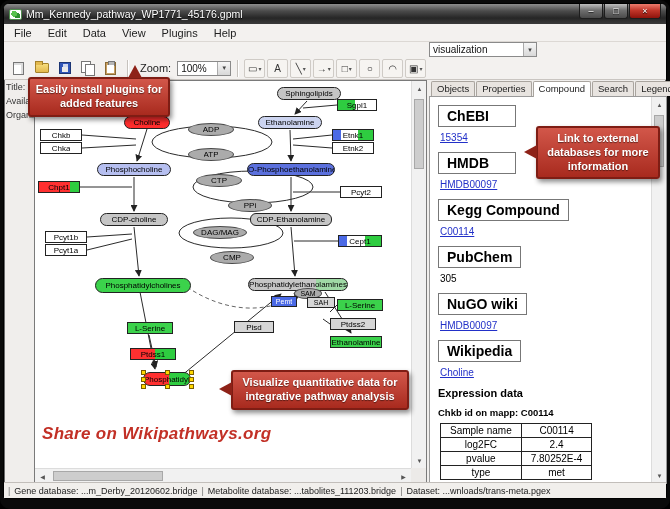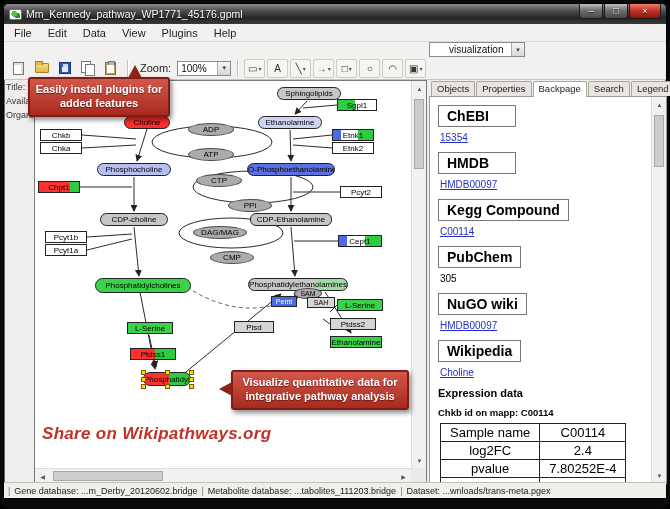--- a/index.html
+++ b/index.html
@@ -34,21 +34,21 @@
   .menu-item { font-size:11px; color:#222; padding:1px 8px; }
 
   .toolbar-upper { position:relative; height:15px; background:#f3f1ef; }
   .toolbar { height:23px; background:#f3f1ef; border-bottom:1px solid #c9c5c1;
              display:flex; align-items:center; padding-left:4px; gap:2px; }
   .combo { display:flex; align-items:center; background:#fff; border:1px solid #8a8a8a; height:15px; }
   .combo .val { flex:1; padding:0 3px; font-size:10px; color:#111; overflow:hidden; white-space:nowrap; }
   .combo .caret { width:13px; height:100%; background:linear-gradient(#f6f6f6,#d8d8d8);
                   border-left:1px solid #aaa; display:flex; align-items:center; justify-content:center;
                   font-size:7px; color:#444; }
-  .viz { position:absolute; left:425px; top:0; width:96px;padding-left:16px; }
+  .viz { position:absolute; left:425px; top:0; width:108px; }
   .zoom { width:54px; }
   .zoomlbl { font-size:11px; color:#222; margin:0 4px 0 6px; }
   .sep { width:1px; height:17px; background:#c6c2bd; box-shadow:1px 0 0 #fff; margin:0 4px; }
   .iconbtn { width:21px; height:19px; display:flex; align-items:center; justify-content:center;
              background:transparent; border:none; }
   .toolbtn { height:19px; min-width:21px; display:inline-flex; align-items:center; justify-content:center;
              background:#f6f4f1; border:1px solid #cfcbc6; border-radius:2px; font-size:10px;
              color:#333; gap:1px; padding:0 2px; }
   .toolbtn .tcaret { font-size:6px; color:#555; }
 
@@ -116,21 +116,21 @@
   .pscroll { position:absolute; right:0; top:0; bottom:0; width:15px; background:#f1f1f1; border-left:1px solid #dcdcdc; }
 
   .bp-section { margin-bottom:9px; }
   .bp-head { display:inline-block; border:1px solid #777; background:#fff; padding:2px 8px;
              font-size:14px; font-weight:bold; color:#000; min-width:78px; }
   .bp-val { margin:5px 0 0 2px; font-size:10px; color:#000; }
   .bp-val.link { color:#2230c8; text-decoration:underline; cursor:pointer; }
   .expr-title { font-size:11px; font-weight:bold; margin:4px 0 2px; }
   .geneid { font-size:9.5px; font-weight:bold; margin:8px 0 5px; }
   table.expr { border-collapse:collapse; margin-left:2px; }
-  table.expr td { border:1px solid #222; padding:1px 9px; font-size:13px; text-align:center; white-space:nowrap;margin-left:48px; }
+  table.expr td { border:1px solid #222; padding:1px 9px; font-size:10px; text-align:center; white-space:nowrap;margin-left:48px; }
 
   .statusbar { position:absolute; left:0; right:0; bottom:0; height:16px; background:#f1efec;
                border-top:1px solid #c2beba; display:flex; align-items:center; padding:0 4px;
                font-size:9px; color:#222; gap:4px; overflow:hidden; white-space:nowrap; }
   .statusbar .pipe { color:#777; }
 
   
   .callout { position:absolute; z-index:50; background:linear-gradient(#d2574a,#a82a1e);
              border:2px solid #7e1d14; border-radius:3px; color:#fff; font-weight:bold;
              font-size:11px; text-align:center; padding:4px 5px; line-height:1.25;
@@ -401,21 +401,21 @@
           <span class="hthumb"></span>
           <span class="sarrow" style="right:0;">▶</span>
         </div>
         <div class="scorner"></div>
       </div>
 
       <div class="side-panel">
         <div class="tabs" id="tabs">
             <div class="tab">Objects</div>
             <div class="tab">Properties</div>
-            <div class="tab active">Backpage</div>
+            <div class="tab active">Compound</div>
             <div class="tab">Search</div>
             <div class="tab">Legend</div>
           </div>
         <div class="panel-body">
           <div class="panel-content" id="panel-content">
             <div id="bp-sections">
                 <div class="bp-section"><div class="bp-head">ChEBI</div><div class="bp-val link">15354</div></div>
                 <div class="bp-section"><div class="bp-head">HMDB</div><div class="bp-val link">HMDB00097</div></div>
                 <div class="bp-section"><div class="bp-head">Kegg Compound</div><div class="bp-val link">C00114</div></div>
                 <div class="bp-section"><div class="bp-head">PubChem</div><div class="bp-val">305</div></div>
@@ -461,18 +461,22 @@
         <span>Metabolite database: ...tabolites_111203.bridge</span>
         <span class="pipe">|</span>
         <span>Dataset: ...wnloads/trans-meta.pgex</span>
       </div>
   </div>
 
   <div class="callout" style="left:28px;top:77px;width:142px;">
     <span>Easily install plugins for added features</span>
     <span class="ptr up" style="left:98px;"></span>
   </div>
+  <div class="callout" style="left:536px;top:126px;width:124px;">
+    <span>Link to external databases for more information</span>
+    <span class="ptr left" style="top:17px;"></span>
+  </div>
   <div class="callout" style="left:231px;top:370px;width:178px;">
     <span>Visualize quantitative data for integrative pathway analysis</span>
     <span class="ptr left" style="top:10px;"></span>
   </div>
   <div class="share-note" style="left:42px;top:424px;">Share on Wikipathways.org</div>
 </div>
 
 </body></html>

